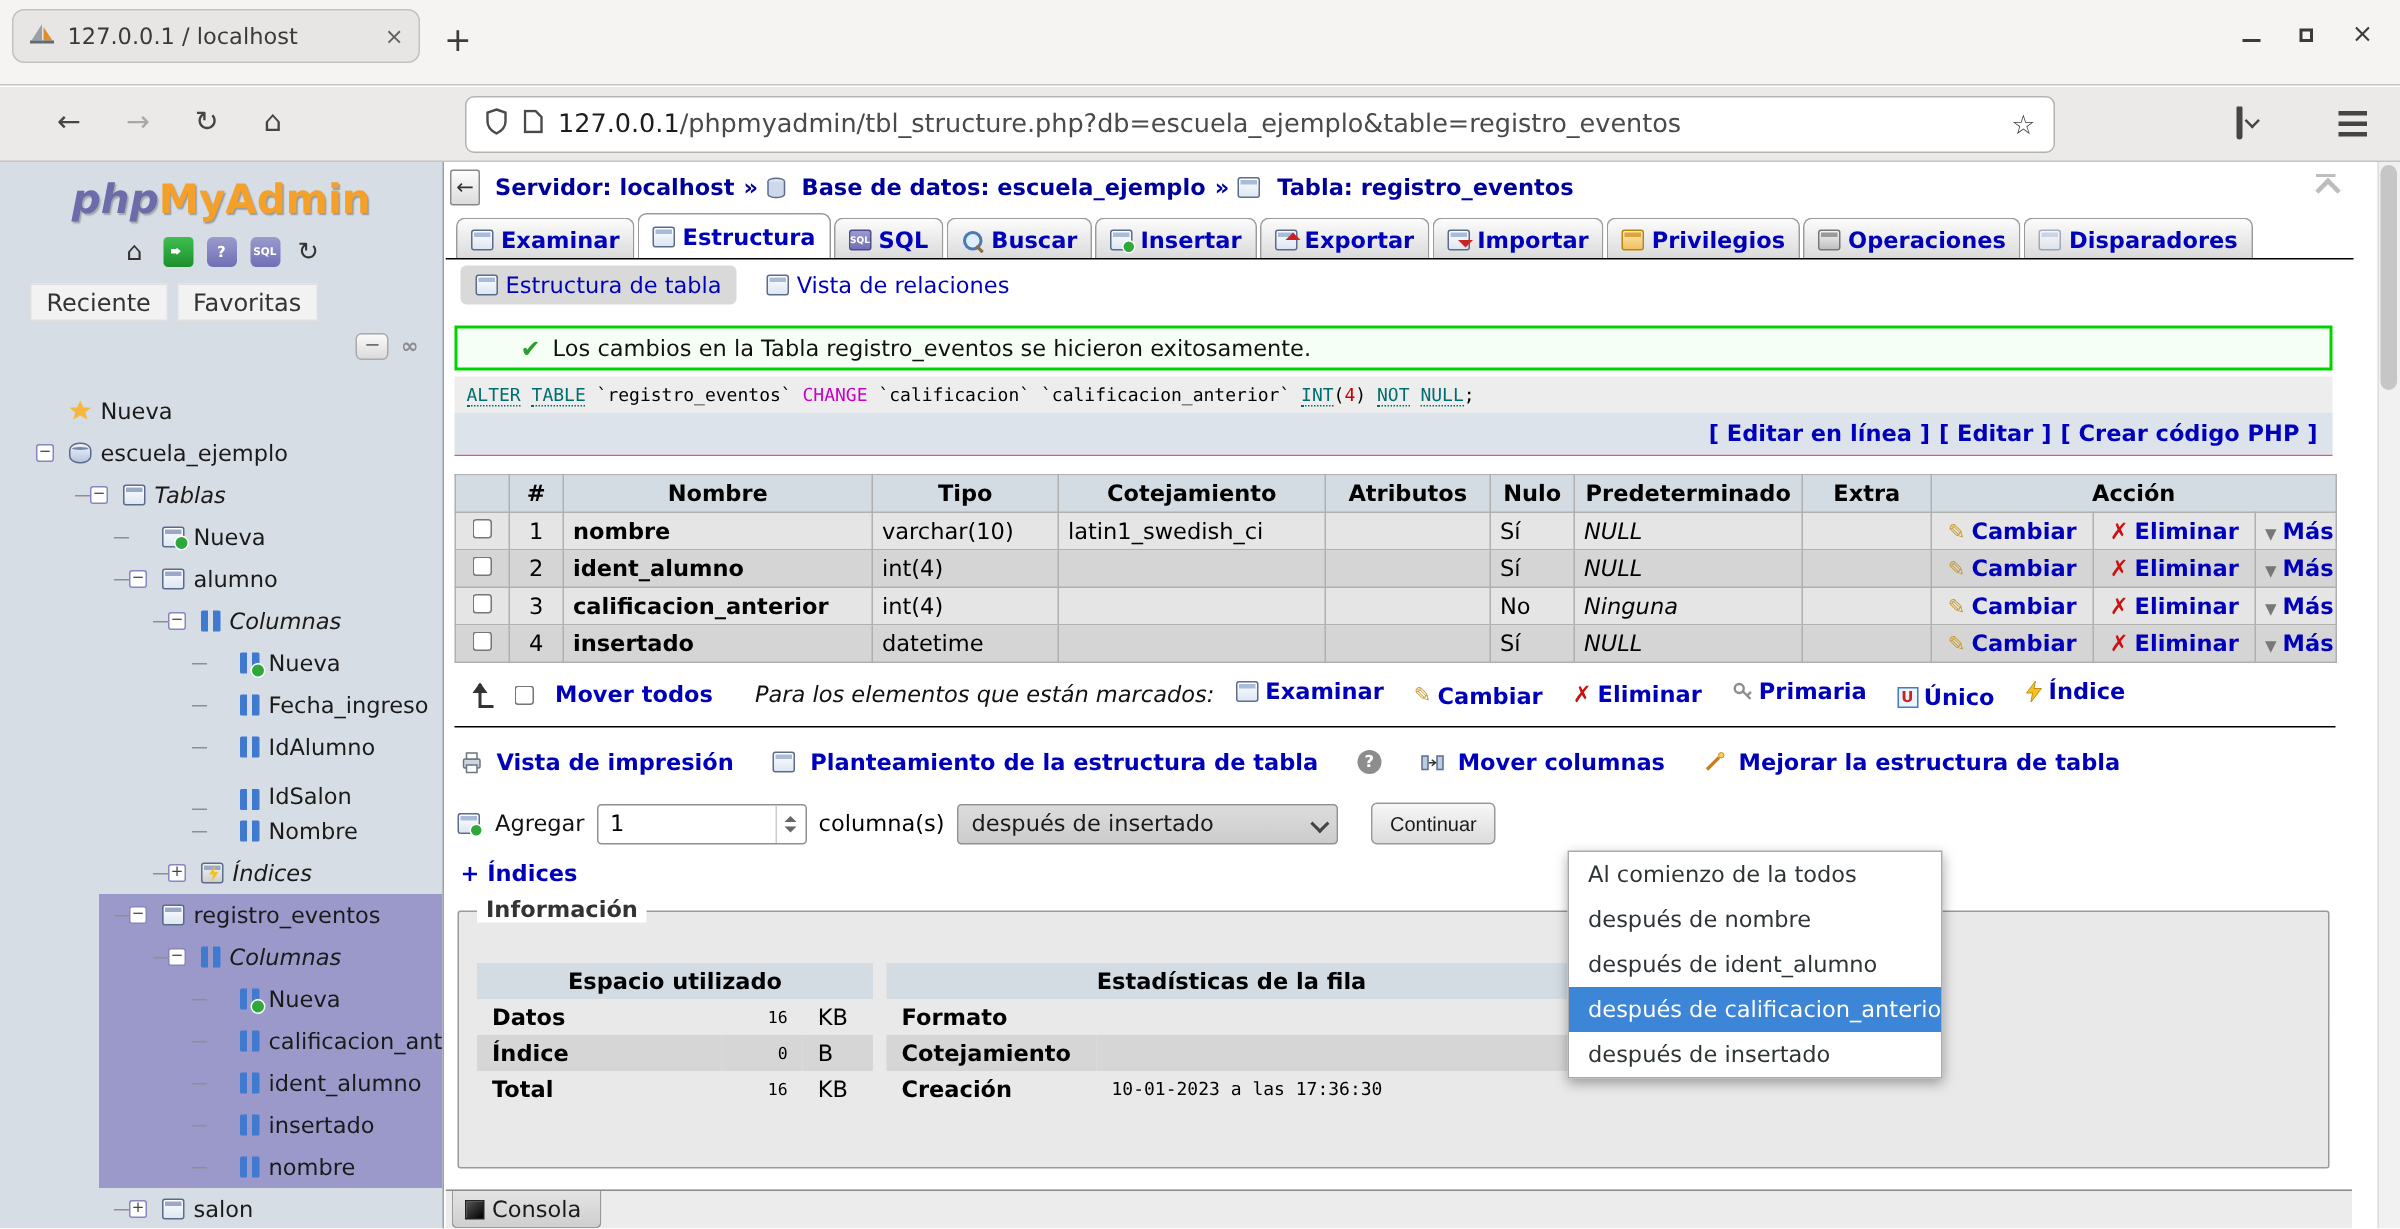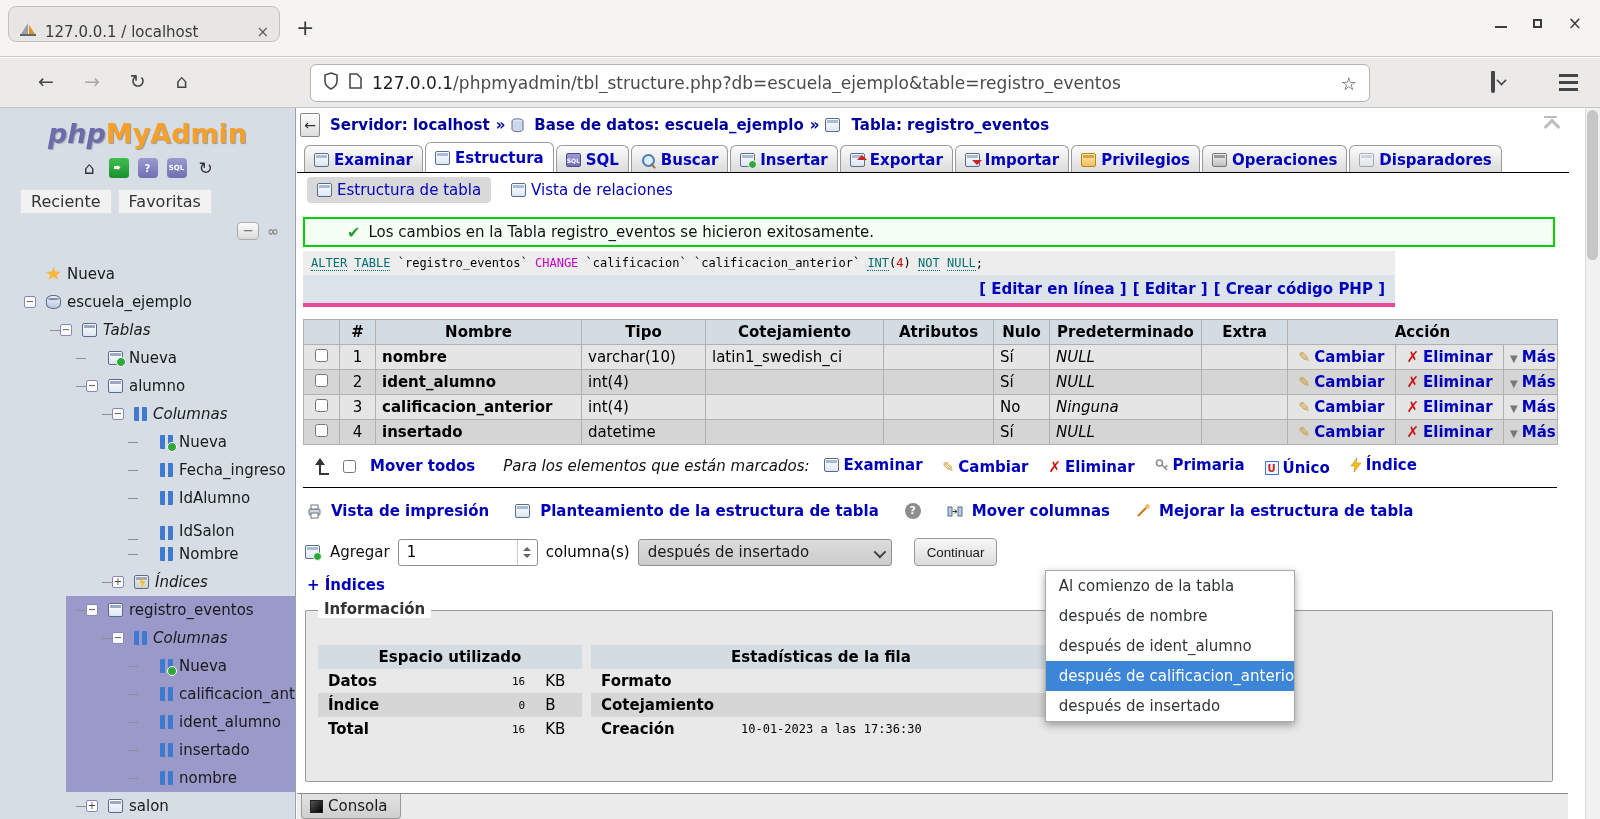--- a/index.html
+++ b/index.html
@@ -2,21 +2,21 @@
 <html><head>
 <meta charset="utf-8">
 <style>
   *{box-sizing:border-box;margin:0;padding:0}
   html,body{width:1600px;height:819px;overflow:hidden}
   body{font-family:"DejaVu Sans","Liberation Sans",sans-serif;font-size:15px;background:#fff;position:relative}
   a{text-decoration:none}
 
   
   .tabbar{position:absolute;left:0;top:0;width:1600px;height:57px;background:#f5f4f3;border-bottom:1px solid #c9c8c7}
-  .btab{position:absolute;left:8px;top:6px;width:272px;height:36px;background:#e7e6e5;border:1px solid #c2c1c0;border-radius:8px;display:flex;align-items:flex-end;padding:0 10px;gap:8px}
+  .btab{position:absolute;left:8px;top:6px;width:272px;height:36px;background:#e7e6e5;border:1px solid #c2c1c0;border-radius:8px;display:flex;align-items:center;padding:0 10px;gap:8px}
   .btab-title{font-size:15px;color:#3a3a3a;white-space:nowrap;overflow:hidden;flex:1}
   .btab-close{color:#5f5f5f;font-size:15px;cursor:default}
   .newtab{position:absolute;left:296px;top:14px;font-size:22px;color:#3c3c3c;line-height:28px}
   .winctl{position:absolute;right:18px;top:18px;display:flex;gap:26px;align-items:center}
   .wmin{width:12px;height:2px;background:#3a3a3a;margin-top:8px}
   .wmax{width:9px;height:9px;border:2px solid #3a3a3a}
   .wclose{font-size:17px;color:#3a3a3a;line-height:10px}
   .toolbar{position:absolute;left:0;top:58px;width:1600px;height:50px;background:#ebeae9;border-bottom:1px solid #c5c4c3}
   .navics{position:absolute;left:38px;top:12px;display:flex;gap:30px;font-size:19px;color:#454545}
   .nav-fwd{color:#a9a8a7}
@@ -107,21 +107,21 @@
   .g-pencil{color:#c99a2c;font-size:14px;margin-right:4px}
   .g-x{color:#cc1111;font-weight:bold;margin-right:4px}
   .g-more{color:#777;font-size:10px;margin-right:4px}
   .g-help{display:inline-block;width:16px;height:16px;border-radius:50%;background:#8d8d8d;color:#fff;font-size:11px;line-height:16px;text-align:center;font-weight:bold}
   .g-unique{display:inline-block;width:14px;height:14px;border:1px solid #3f7ad0;background:#eef4fc;color:#c22;font-size:10px;font-weight:bold;text-align:center;line-height:13px;margin-right:4px}
   .iwrap{display:inline-flex;align-items:center;margin-right:4px;vertical-align:-2px}
 
   
   .okbox{margin:10px 6px 0 6px;width:1252px;height:30px;border:2px solid #00d400;background:#f6fff6;display:flex;align-items:center;padding-left:42px;gap:8px;color:#111}
   .okmark{color:#2d9d2d;font-size:16px;font-weight:bold}
-  .sqlwrap{margin:4px 6px 0 6px;width:1092px;border-bottom:4px solid #ec4899}
+  .sqlwrap{margin:4px 6px 0 6px;width:1252px;border-bottom:1px solid #ec4899}
   .sqlline{background:#ededed;padding:5px 8px;font-family:"DejaVu Sans Mono","Liberation Mono",monospace;font-size:12px;color:#000}
   .sqlline .kw{color:#006e6e;border-bottom:1px dotted #006e6e}
   .sqlline .mg{color:#c800c8}
   .sqlline .id{color:#35494
 
 9}
   .sqlline .num{color:#cc0000}
   .sqllinks{background:#dde3ea;padding:5px 10px;text-align:right;font-weight:bold}
   .sqllinks a{color:#0000bb;margin-left:6px}
 
@@ -576,21 +576,21 @@
           <i class="up"></i>
           <i class="dn"></i>
         </span>
       </span>
     <span>columna(s)</span>
     <span class="selwrap">
       <span class="gsel">
           <span>después de insertado</span>
         </span>
       <div class="ddpanel" id="ddpanel">
-          <div class="ddopt">Al comienzo de la tabla</div>
+          <div class="ddopt">Al comienzo de la todos</div>
           <div class="ddopt">después de nombre</div>
           <div class="ddopt">después de ident_alumno</div>
           <div class="ddopt sel">después de calificacion_anterior</div>
           <div class="ddopt">después de insertado</div>
         </div>
     </span>
     <button class="btn">Continuar</button>
   </div>
 
   <a href="#" class="idxlink">+ Índices</a>

